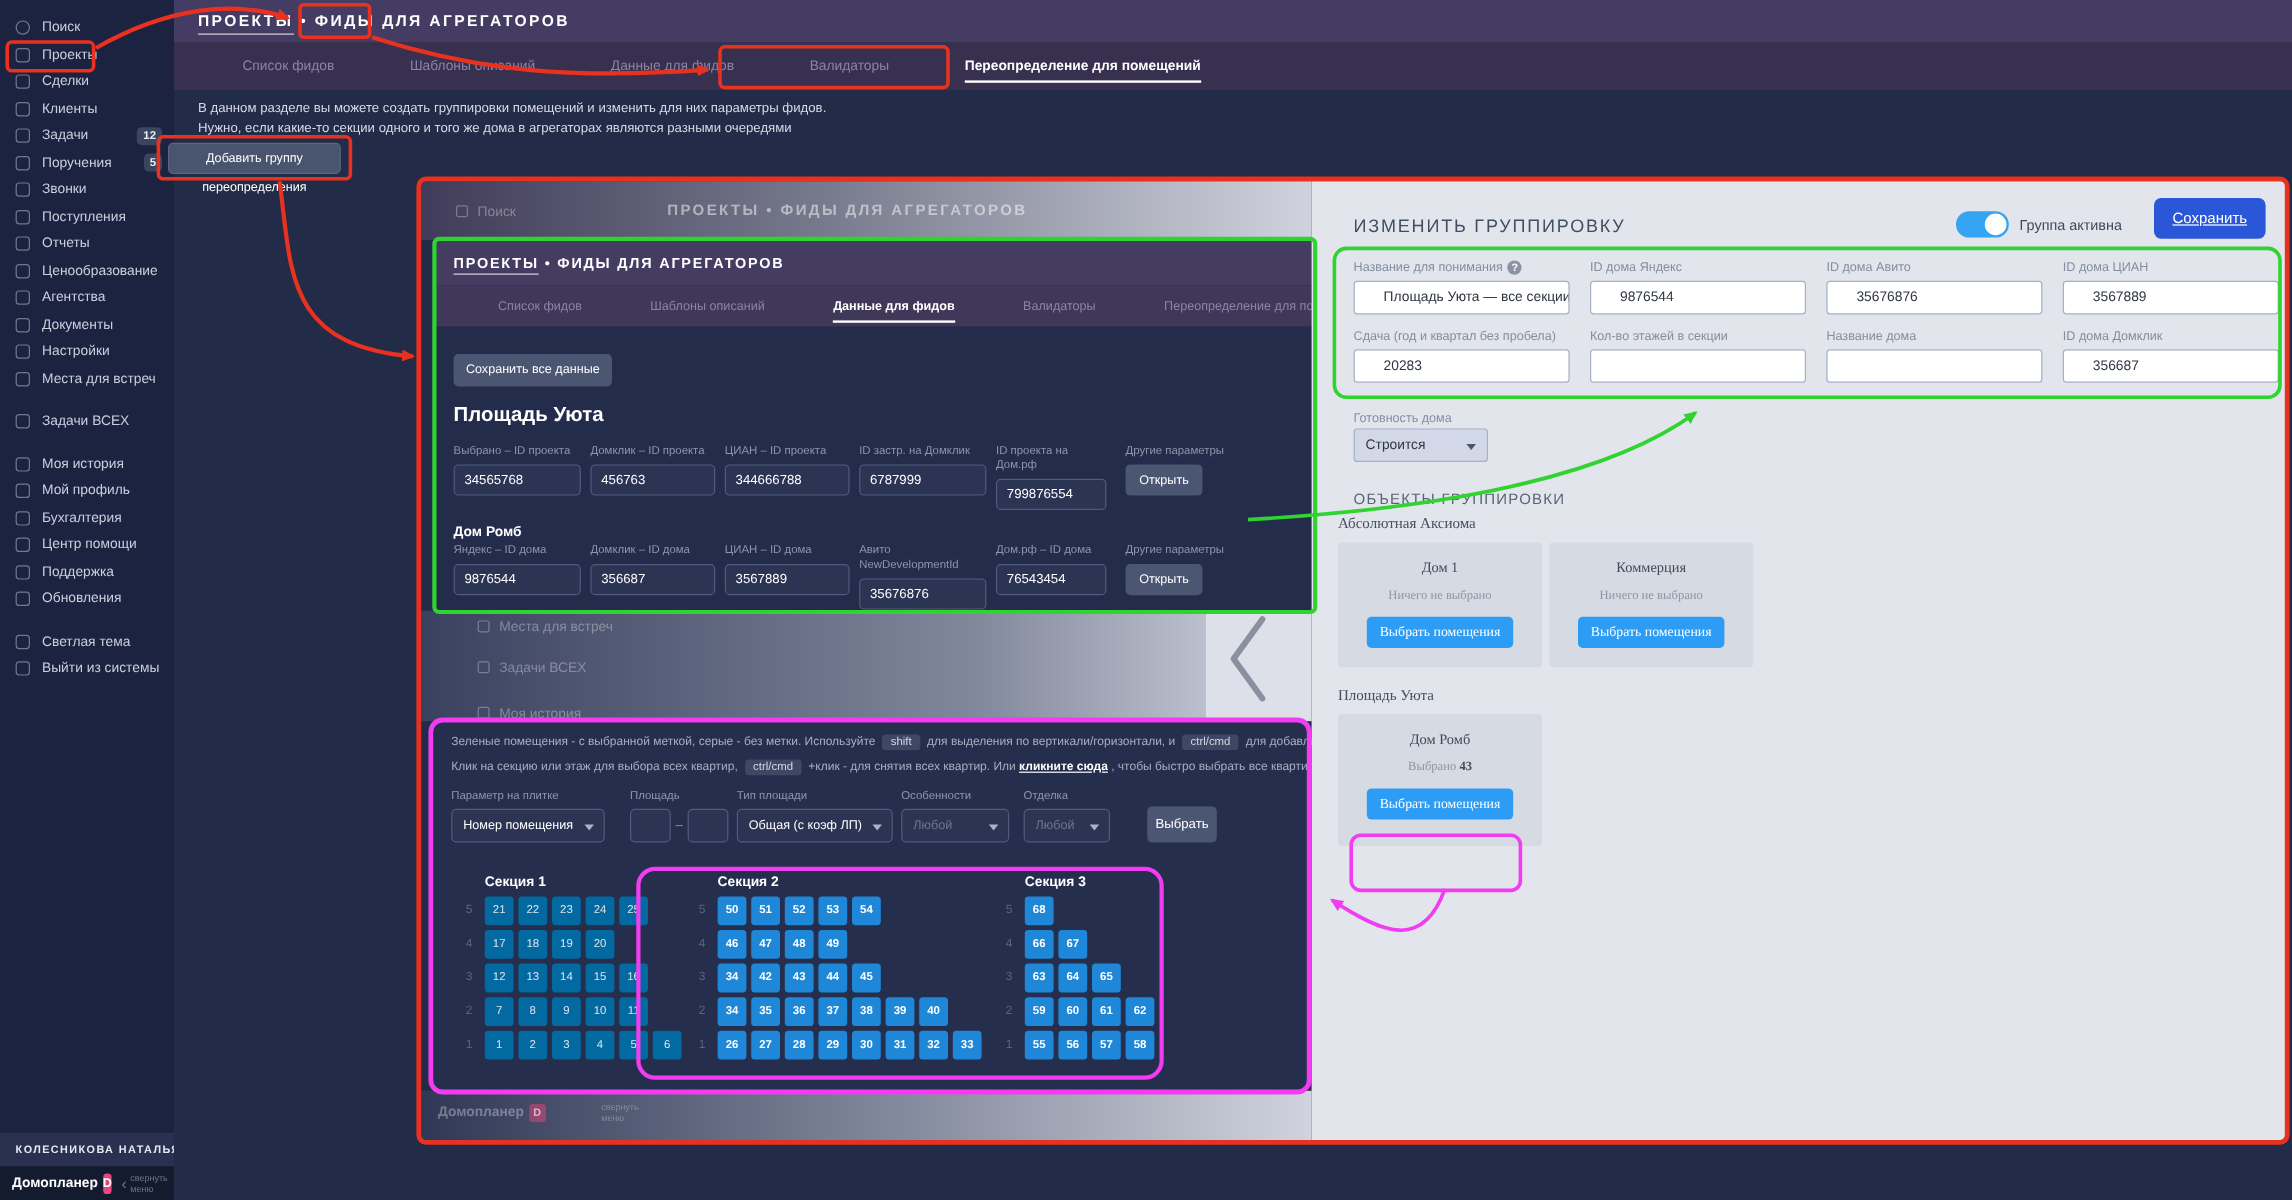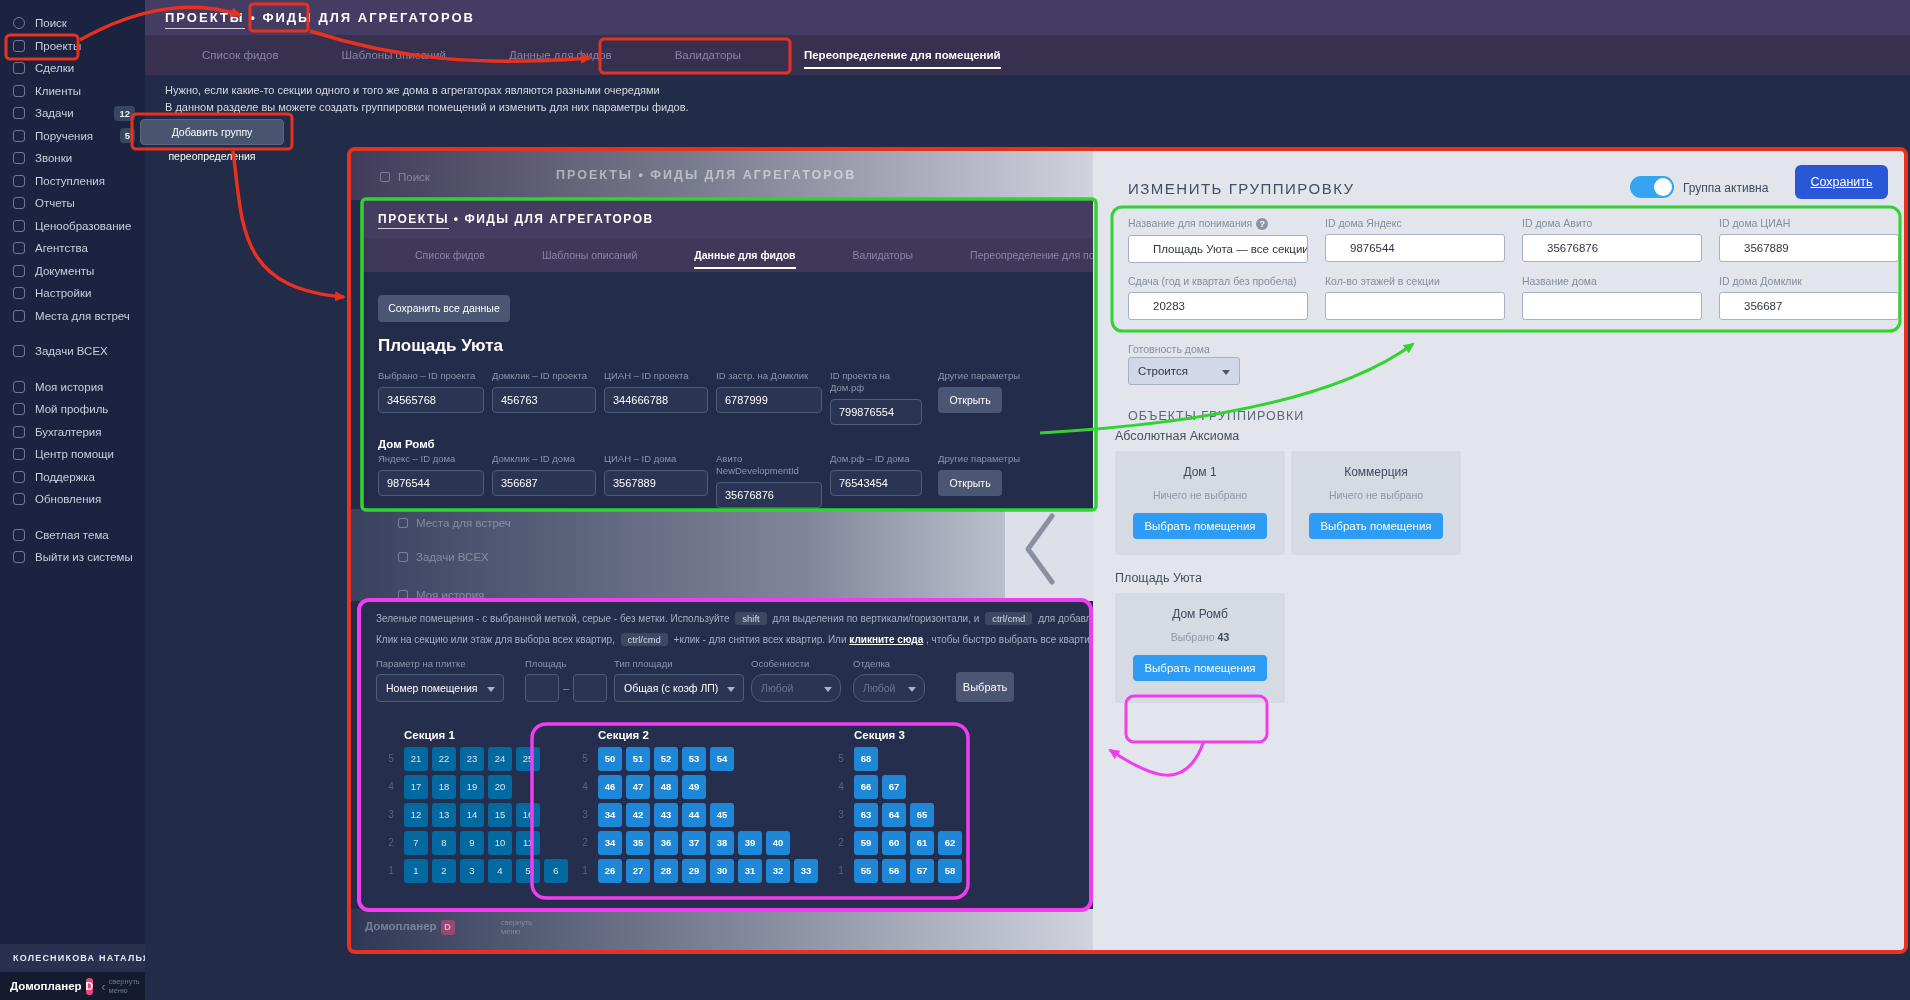--- a/index.html
+++ b/index.html
@@ -69,21 +69,21 @@
   
   #rooms-panel { position:absolute; left:361px; top:601px; width:729px; height:308px; background:#252e4d; z-index:3; }
   .hint { position:absolute; left:15px; color:#a7aec2; font-size:10px; white-space:nowrap; }
   #hint1 { top:11px; }
   #hint2 { top:32px; }
   .kbd { display:inline-block; background:#3e4864; border-radius:3px; color:#d4d9e6; font-size:9.5px; padding:1px 7px; margin:0 3px; }
   .hlink { color:#fff; font-weight:bold; text-decoration:underline; cursor:pointer; }
   .filt { position:absolute; }
   .filt .flabel { color:#8d96ac; font-size:9.5px; margin-bottom:5px; }
   .dselect { position:relative; height:28px; background:#2b3452; border:1px solid #505b7c; border-radius:4px; color:#fff; font-size:10.5px; line-height:26px; padding:0 20px 0 9px; cursor:pointer; white-space:nowrap; }
-  .dselect.dim { color:#6c7690;border-radius:12px; }
+  .dselect.dim { color:#6c7690; }
   .dselect:after { content:""; position:absolute; right:8px; top:12px; border-left:4px solid transparent; border-right:4px solid transparent; border-top:5px solid #aab2c6; }
   .area-wrap { display:flex; align-items:center; gap:4px; }
   .area-in { width:34px; height:28px; background:#2b3452; border:1px solid #505b7c; border-radius:4px; }
   .area-dash { color:#8d96ac; font-size:11px; }
   #select-btn { position:absolute; left:595px; top:71px; width:58px; height:30px; line-height:30px; font-size:11px; }
   .gsection { position:absolute; top:128px; }
   .gtitle { color:#fff; font-size:11.5px; font-weight:bold; margin-left:20px; margin-bottom:6px; cursor:pointer; }
   .grow { display:flex; gap:6px; margin-bottom:4px; }
   .gfloor { width:14px; color:#596380; font-size:10px; text-align:center; line-height:24px; cursor:pointer; }
   .gtiles { display:flex; gap:4px; }
@@ -99,21 +99,21 @@
   #toggle-label { position:absolute; left:590px; top:30px; color:#3f4a5c; font-size:12px; }
   #drawer-save { position:absolute; left:702px; top:14px; width:93px; height:34px; background:#2a57d8; border-radius:6px; color:#fff; font-size:12.5px; text-align:center; line-height:34px; cursor:pointer;text-decoration:underline; }
   #drawer-fields { position:absolute; left:35px; top:66px; width:760px; display:grid; grid-template-columns:repeat(4,180px); column-gap:17px; row-gap:12px; }
   .dcol .dlabel { color:#848ea0; font-size:10.5px; margin-bottom:5px; white-space:nowrap; }
   .help { display:inline-block; width:12px; height:12px; background:#8b94a6; border-radius:50%; color:#fff; font-size:9px; font-weight:bold; text-align:center; line-height:12px; margin-left:4px; cursor:pointer; }
   .dinput { height:28px; background:#ffffff; border:1px solid #a6b0c6; border-radius:3px; color:#2f3542; font-size:11.5px; line-height:26px; padding-left:24px; overflow:hidden; white-space:nowrap; }
   #readiness-label { position:absolute; left:35px; top:192px; color:#848ea0; font-size:10.5px; }
   #readiness-select { position:absolute; left:35px; top:206px; width:112px; height:28px; background:#d2d8e7; border:1px solid #a6b0c6; border-radius:3px; color:#2f3542; font-size:11.5px; line-height:26px; padding-left:9px; cursor:pointer; }
   #readiness-select:after { content:""; position:absolute; right:9px; top:12px; border-left:4px solid transparent; border-right:4px solid transparent; border-top:5px solid #4a5568; }
   #objects-heading { position:absolute; left:35px; top:258px; color:#5a6577; font-size:12.5px; letter-spacing:1px; }
-  #object-groups { position:absolute; left:22px; top:278px; width:760px; }
+  #object-groups { position:absolute; left:22px; top:278px; width:760px;font-family:Liberation Serif, serif; }
   .gname { color:#45505f; font-size:12.5px; margin:16px 0 8px 0; }
   .gname.first { margin-top:0; }
   .cards { display:flex; gap:6px; }
   .card { width:170px; background:#d6dae3; border-radius:3px; display:flex; flex-direction:column; align-items:center; padding:14px 0 16px 0; }
   .ctitle { color:#3f4a5c; font-size:12px; }
   .cstatus { color:#8e97a6; font-size:10.5px; margin-top:10px; }
   .cstatus b { color:#3f4a5c; }
   .btn-blue { margin-top:12px; background:#2d9cf4; border-radius:4px; color:#fff; font-size:11.5px; padding:7px 11px; cursor:pointer; white-space:nowrap; }
 
   
@@ -241,22 +241,22 @@
 <div id="tabs-bar">
   <div class="tabs-row">
       <div class="tab">Список фидов</div>
       <div class="tab">Шаблоны описаний</div>
       <div class="tab">Данные для фидов</div>
       <div class="tab">Валидаторы</div>
       <div class="tab active">Переопределение для помещений</div>
     </div>
 </div>
 <div id="desc">
+  <div>В данном разделе вы можете создать группировки помещений и изменить для них параметры фидов.</div>
   <div>Нужно, если какие-то секции одного и того же дома в агрегаторах являются разными очередями</div>
-  <div>В данном разделе вы можете создать группировки помещений и изменить для них параметры фидов.</div>
 </div>
 <div id="add-group-btn">Добавить группу переопределения</div>
 
 <div id="strip-top" class="strip">
   <span class="ghost" style="left:29px; top:20px;"><span class="ghost-ico"></span><span>Поиск</span></span>
   <span class="ghost" id="ghost-title">ПРОЕКТЫ • ФИДЫ ДЛЯ АГРЕГАТОРОВ</span>
 </div>
 <div id="strip-mid" class="strip">
   <span class="ghost" style="left:47px; top:8px;"><span class="ghost-ico"></span><span>Места для встреч</span></span>
   <span class="ghost" style="left:47px; top:42px;"><span class="ghost-ico"></span><span>Задачи ВСЕХ</span></span>

